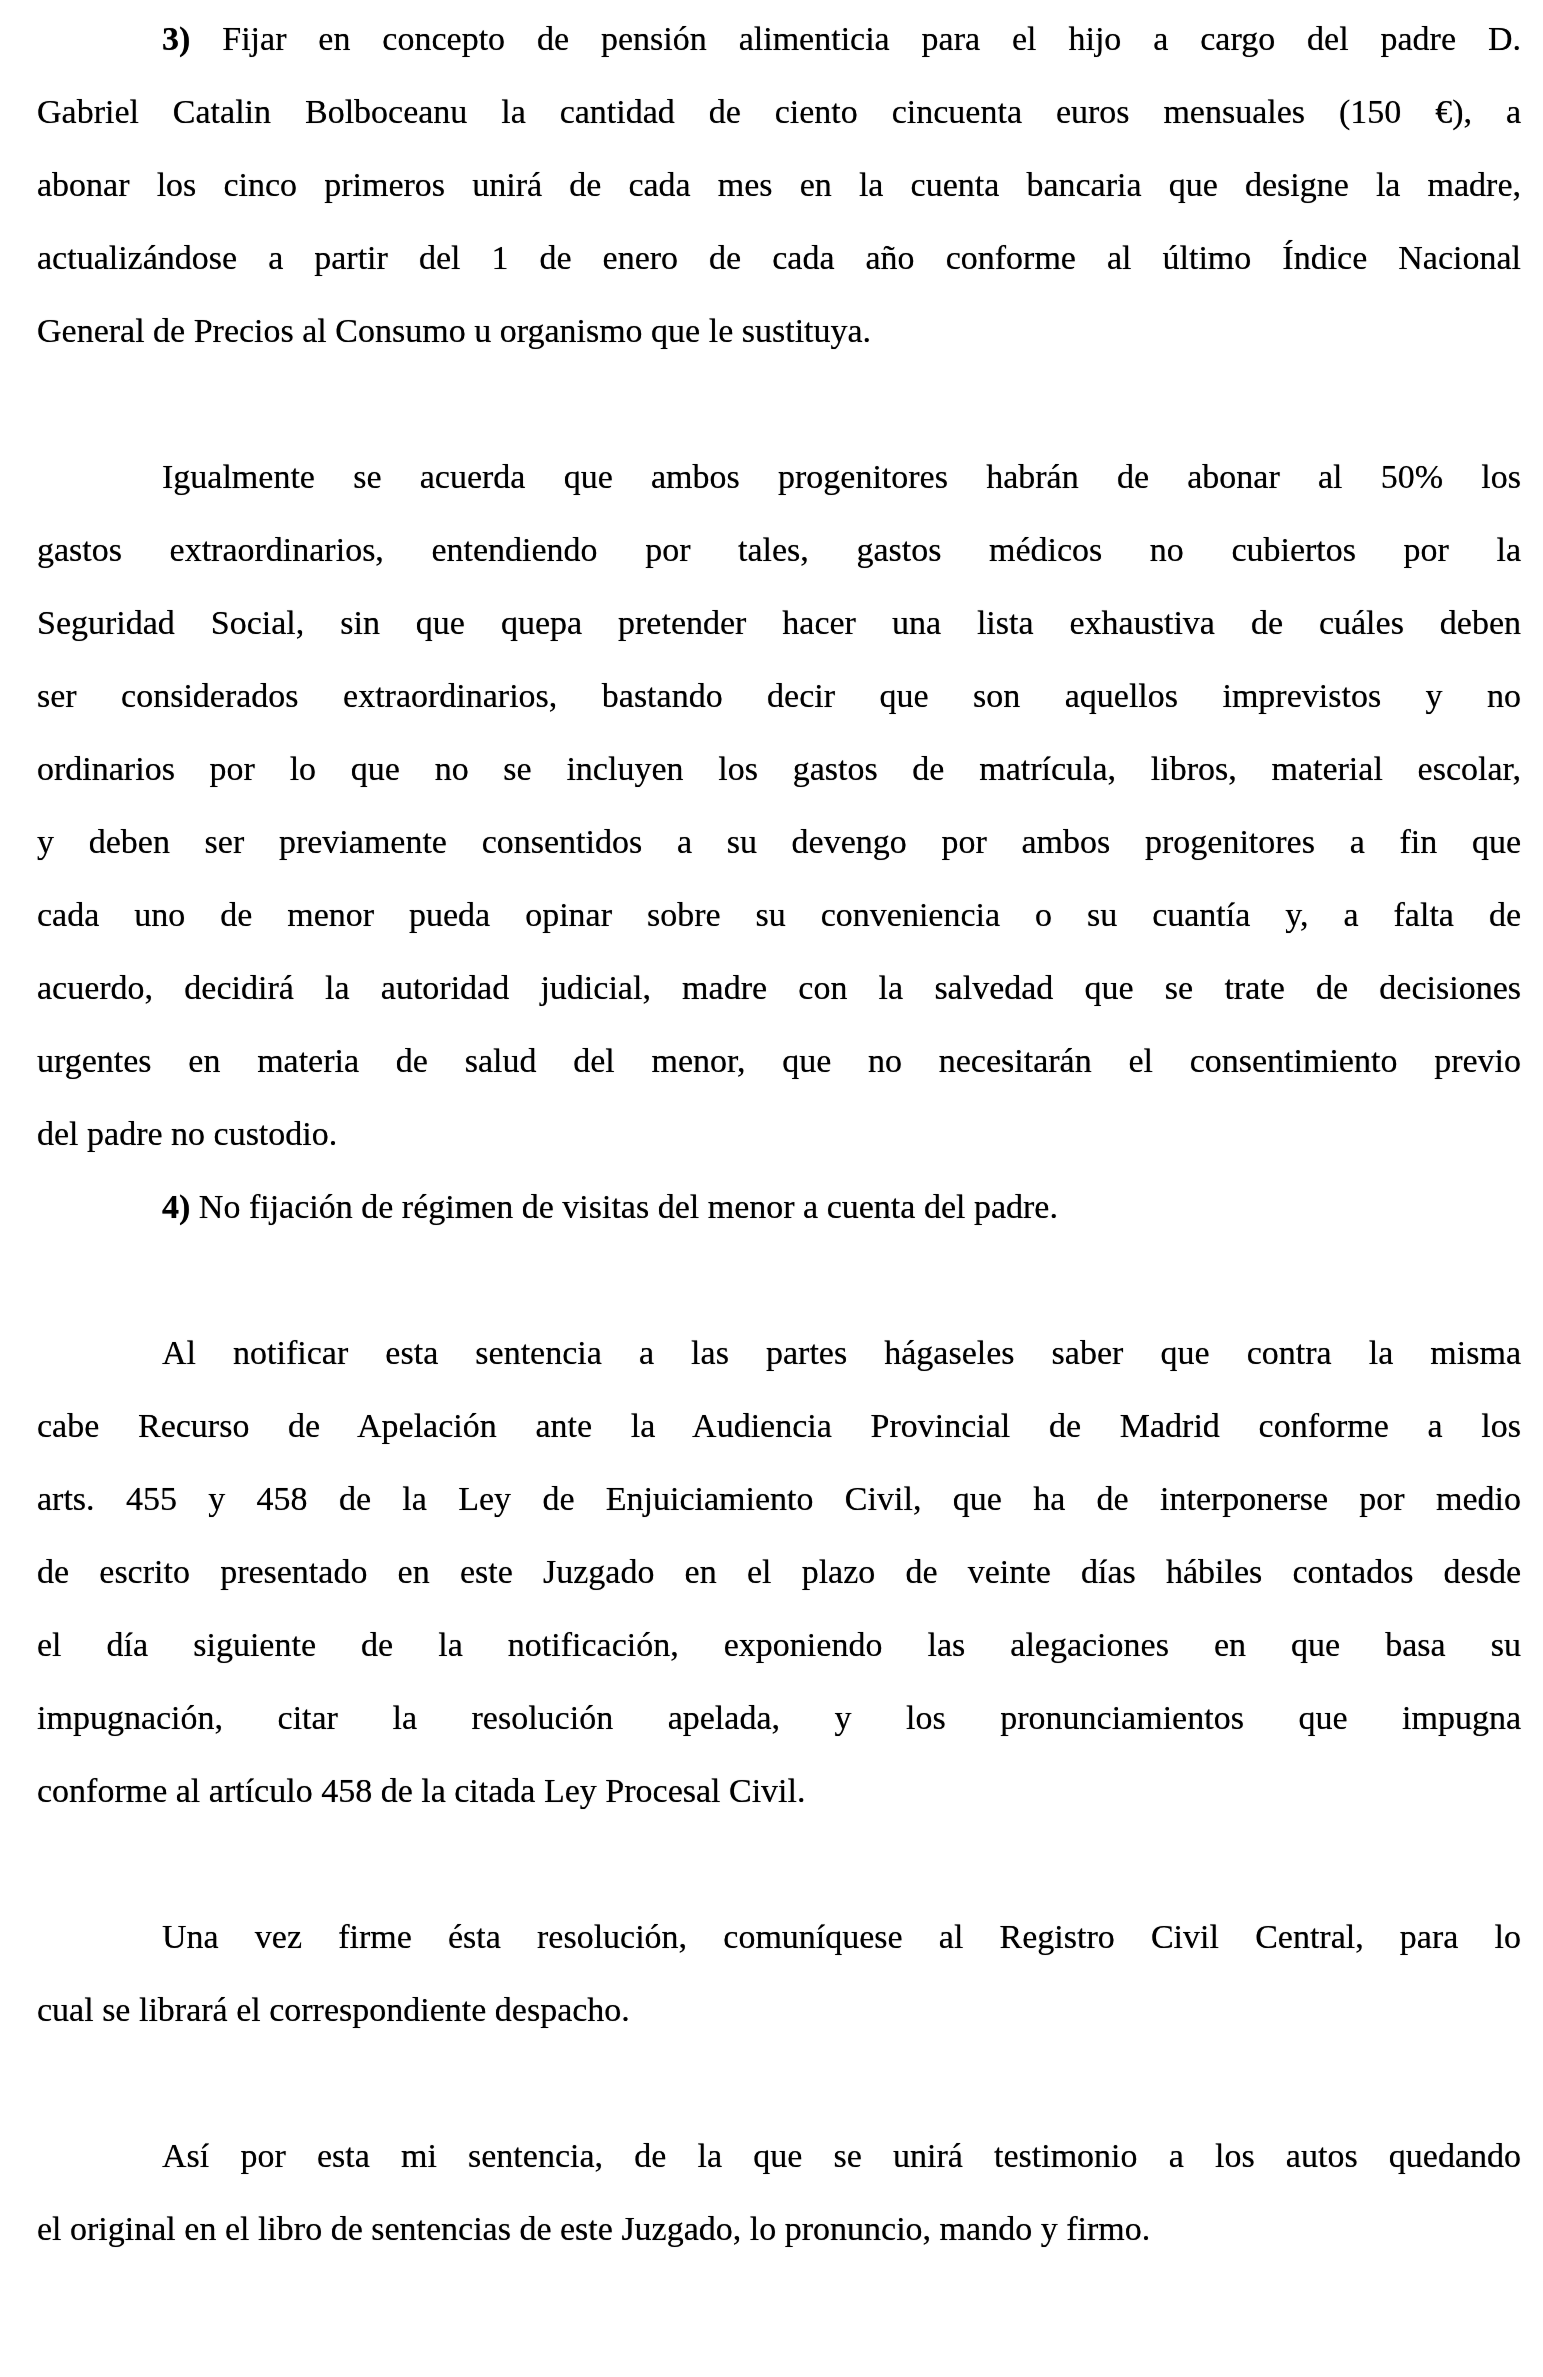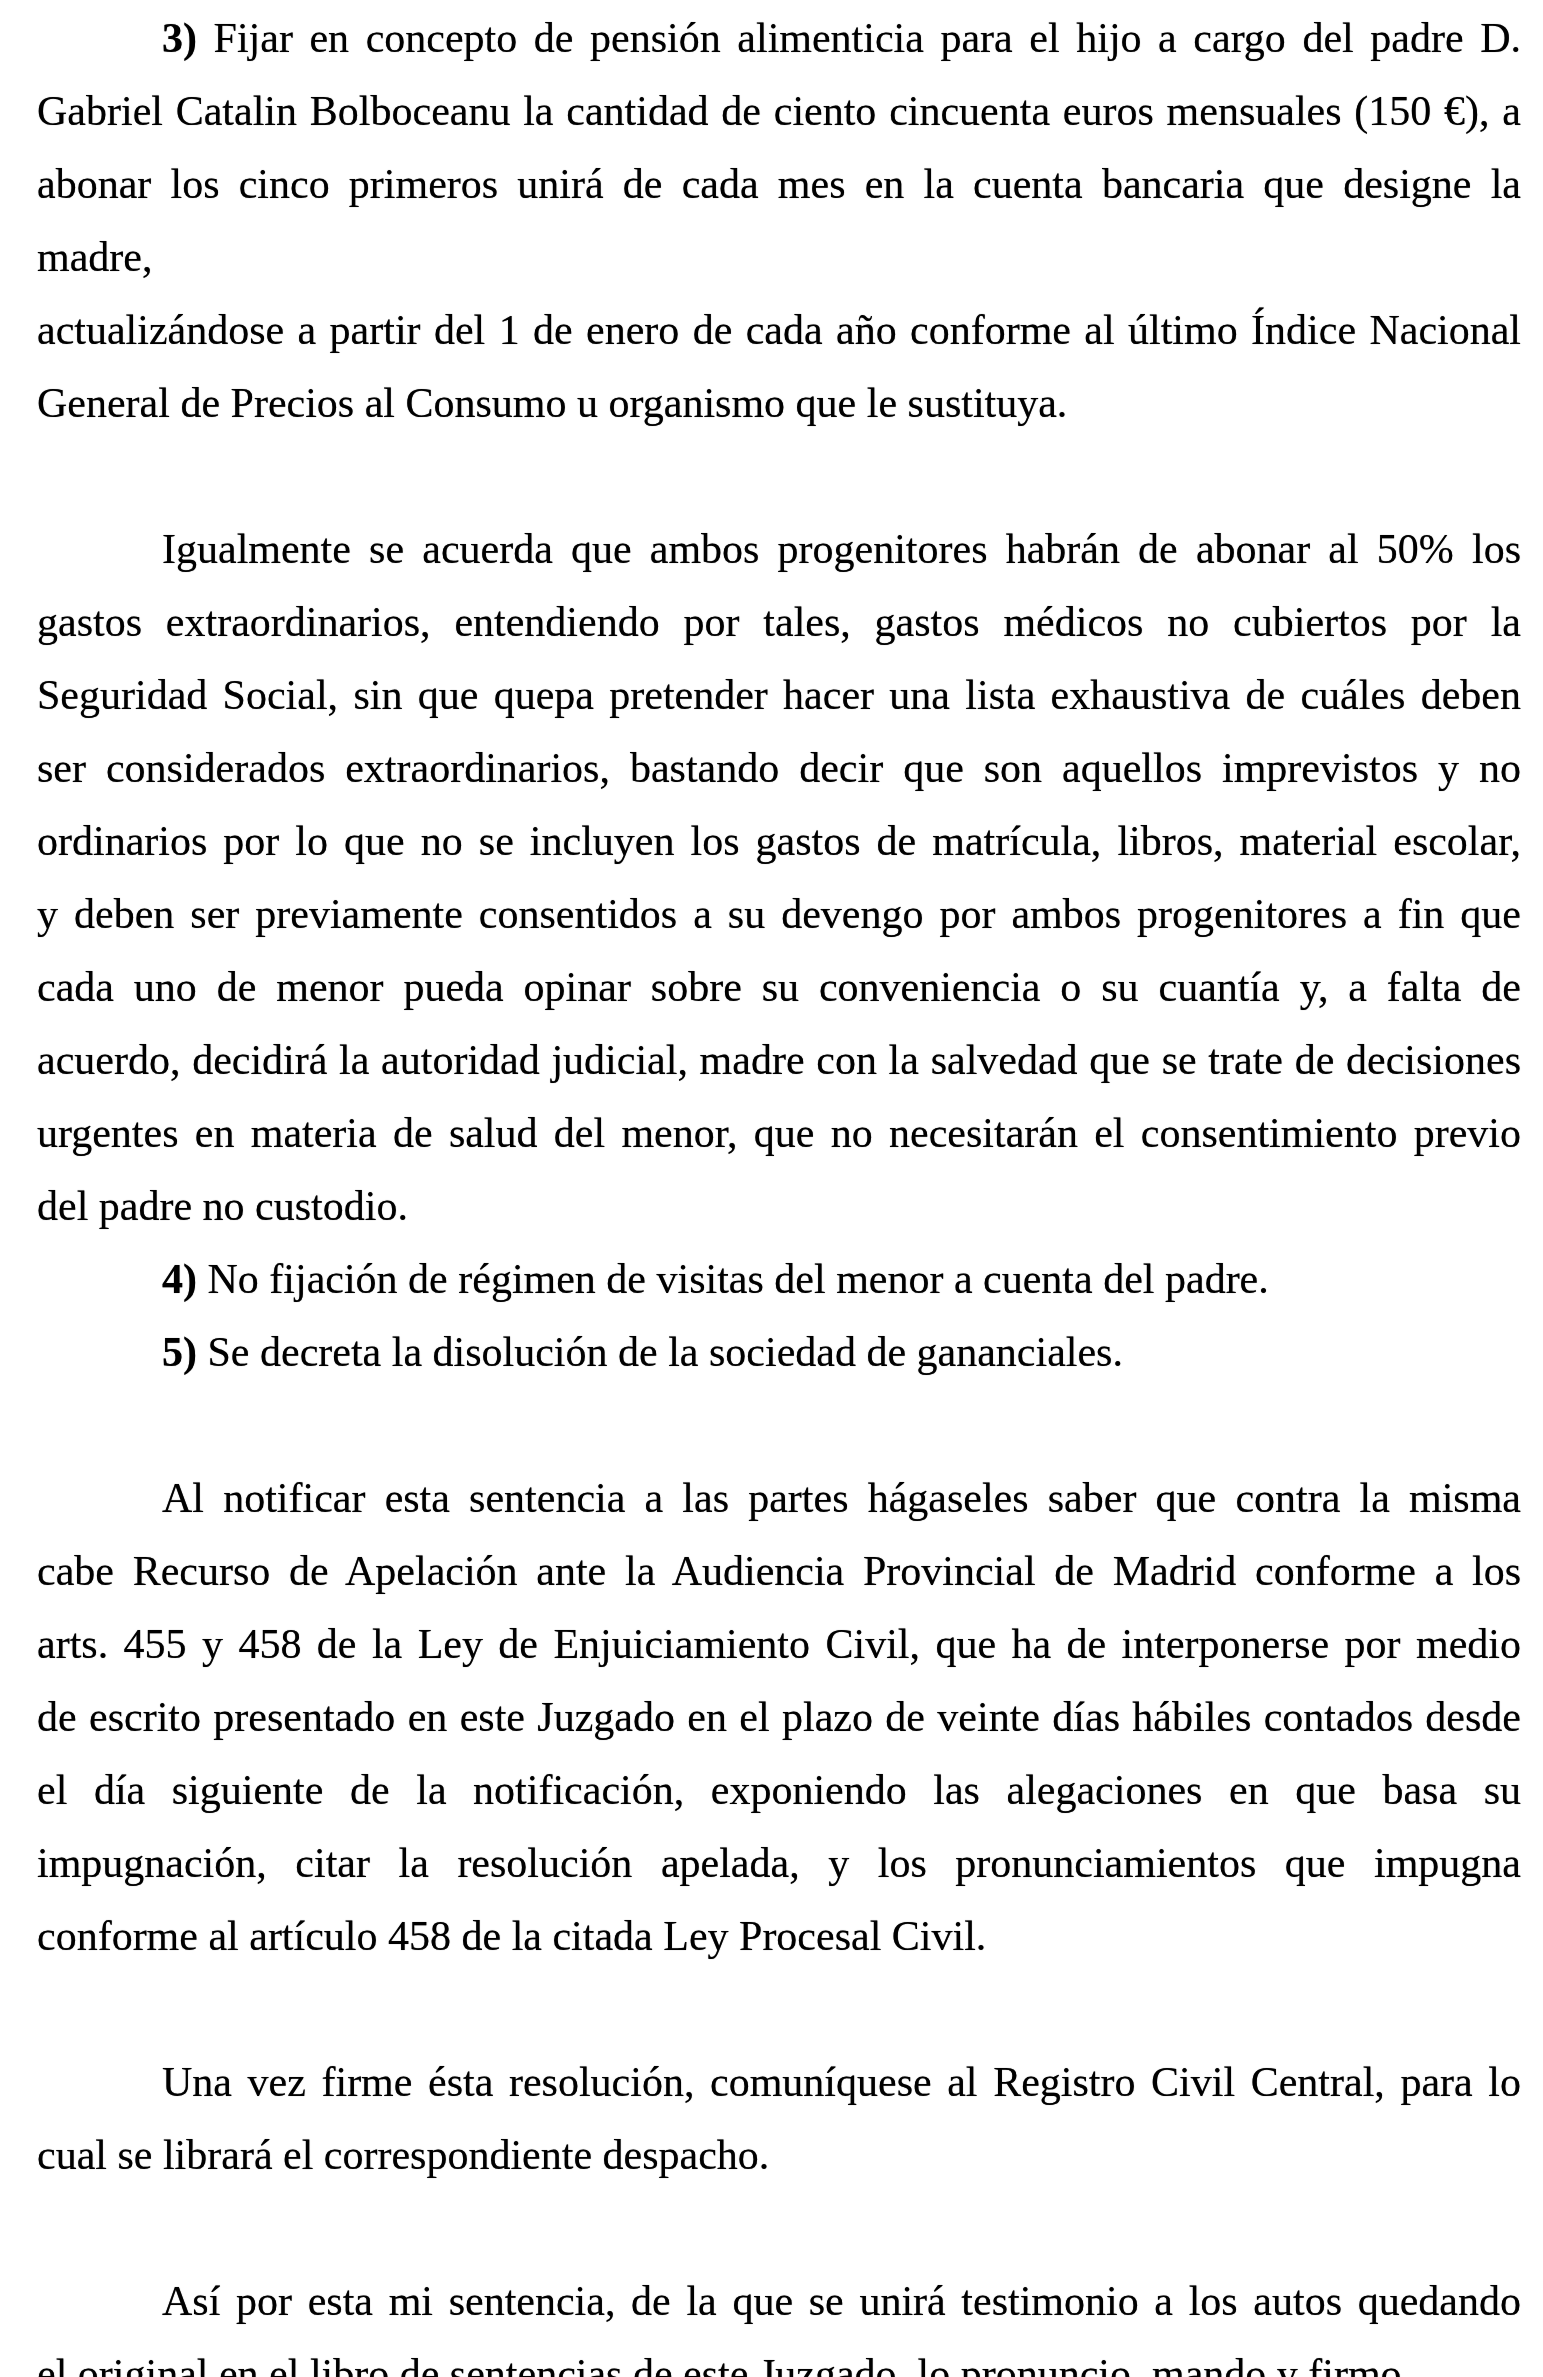--- a/index.html
+++ b/index.html
@@ -9,21 +9,21 @@
     font-family: "Liberation Serif", "DejaVu Serif", serif;
   }
   .page {
     position: relative;
     width: 1543px;
     height: 2377px;
     box-sizing: border-box;
     background: #ffffff;
     overflow: hidden;
     padding: 1.6px 22px 0 37px;
-    font-size: 42px;
+    font-size: 34px;
     line-height: 73px;
     
     text-shadow: 0 0 0.8px rgba(0,0,0,0.65);
   }
   .para { margin: 0; }
   .para.gap { margin-top: 73px; }
   .line {
     text-align: justify;
     text-align-last: left;
     white-space: normal;
@@ -51,23 +51,20 @@
       <div class="line just">ordinarios por lo que no se incluyen los gastos de matrícula, libros, material escolar,</div>
       <div class="line just">y deben ser previamente consentidos a su devengo por ambos progenitores a fin que</div>
       <div class="line just">cada uno de menor pueda opinar sobre su conveniencia o su cuantía y, a falta de</div>
       <div class="line just">acuerdo, decidirá la autoridad judicial, madre con la salvedad que se trate de decisiones</div>
       <div class="line just">urgentes en materia de salud del menor, que no necesitarán el consentimiento previo</div>
       <div class="line">del padre no custodio.</div>
     </div>
     <div class="para">
       <div class="line first"><b>4)</b><span> No fijación de régimen de visitas del menor a cuenta del padre.</span></div>
     </div>
-    <div class="para">
-      <div class="line first"><b>5)</b><span> Se decreta la disolución de la sociedad de gananciales.</span></div>
-    </div>
     <div class="para gap">
       <div class="line first just">Al notificar esta sentencia a las partes hágaseles saber que contra la misma</div>
       <div class="line just">cabe Recurso de Apelación ante la Audiencia Provincial de Madrid conforme a los</div>
       <div class="line just">arts. 455 y 458 de la Ley de Enjuiciamiento Civil, que ha de interponerse por medio</div>
       <div class="line just">de escrito presentado en este Juzgado en el plazo de veinte días hábiles contados desde</div>
       <div class="line just">el día siguiente de la notificación, exponiendo las alegaciones en que basa su</div>
       <div class="line just">impugnación, citar la resolución apelada, y los pronunciamientos que impugna</div>
       <div class="line">conforme al artículo 458 de la citada Ley Procesal Civil.</div>
     </div>
     <div class="para gap">

